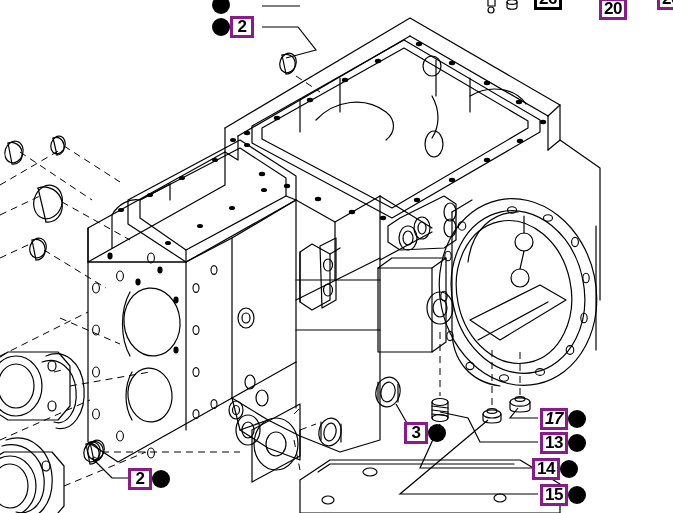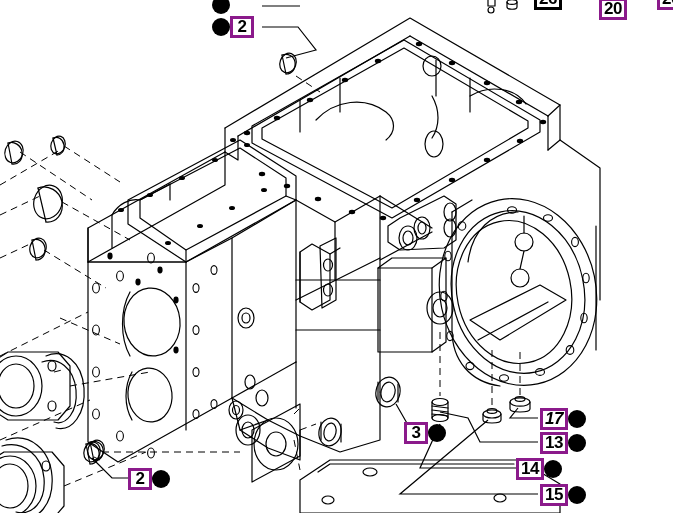--- a/index.html
+++ b/index.html
@@ -460,21 +460,21 @@
   <div class="callout dot-right" style="left:540px; top:408px;font-style:italic;">
     <span class="callout-box">17</span>
     <span class="callout-dot"></span>
   </div>
 
   <div class="callout dot-right" style="left:540px; top:432px;align-items:center;">
     <span class="callout-box">13</span>
     <span class="callout-dot"></span>
   </div>
 
-  <div class="callout dot-right" style="left:516px; top:458px;">
+  <div class="callout dot-right" style="left:532px; top:458px;">
     <span class="callout-box">14</span>
     <span class="callout-dot"></span>
   </div>
 
   <div class="callout dot-right" style="left:540px; top:484px;">
     <span class="callout-box">15</span>
     <span class="callout-dot"></span>
   </div>
 
 </div>

